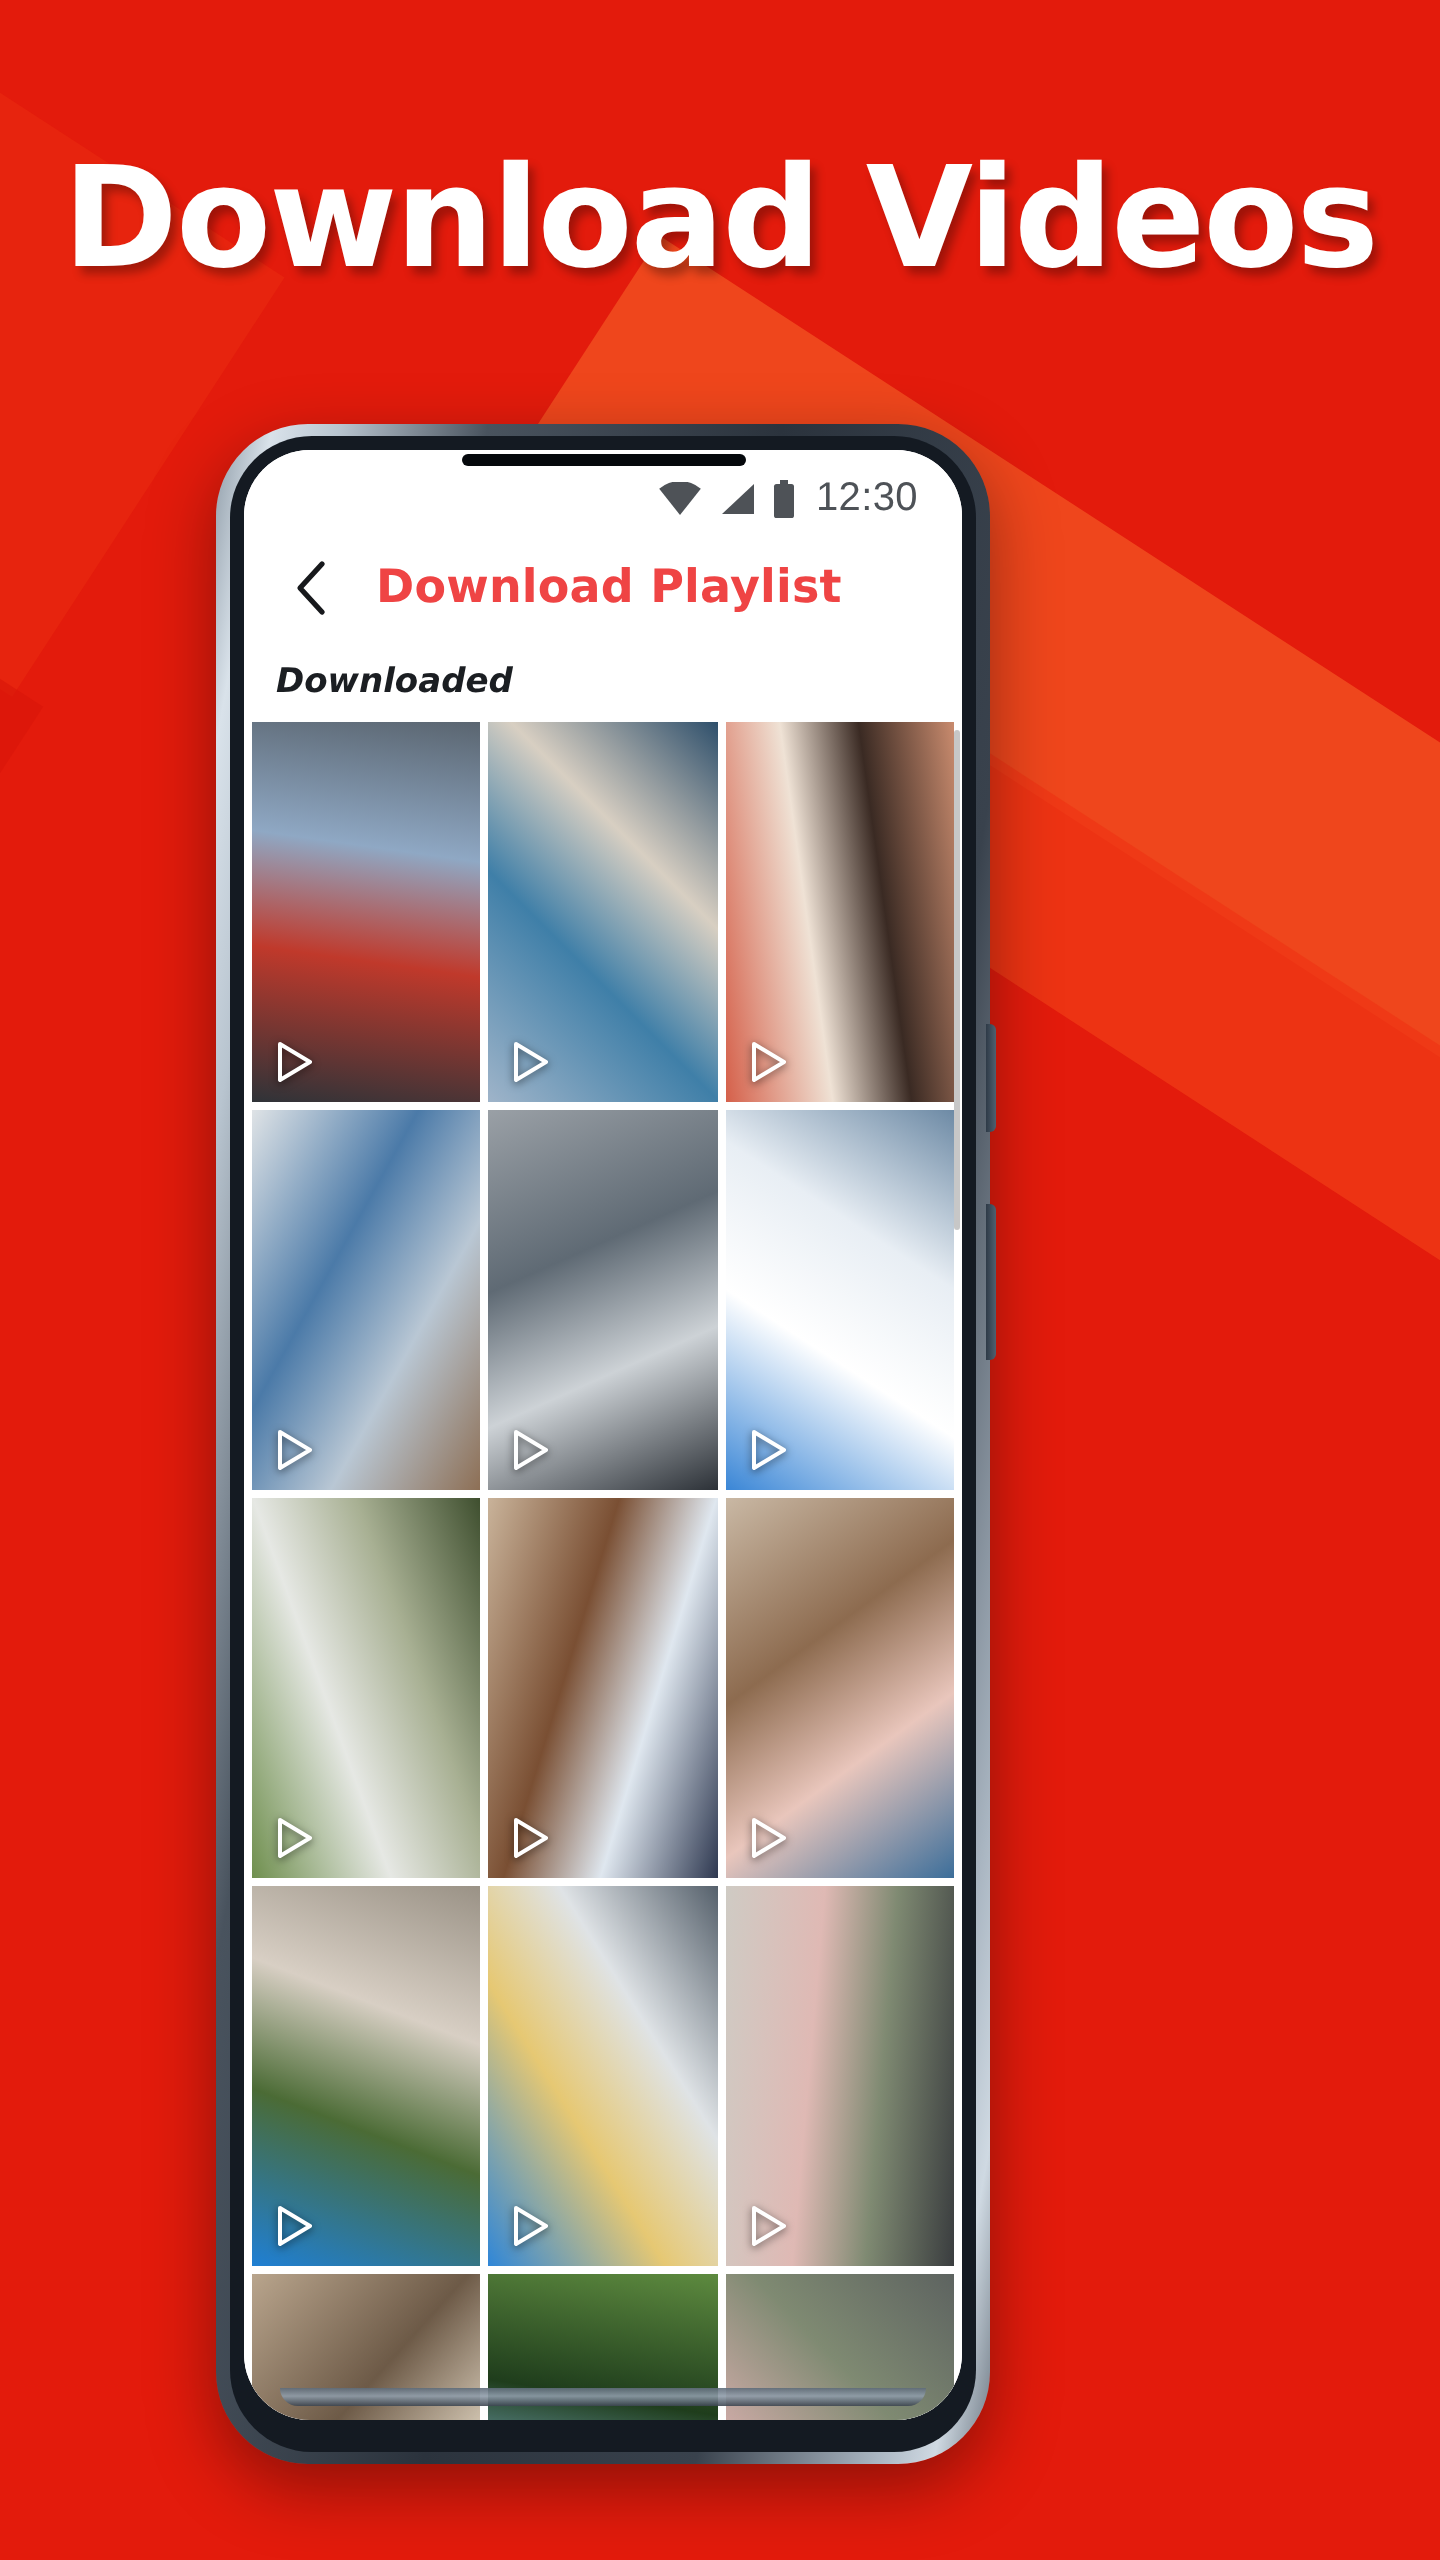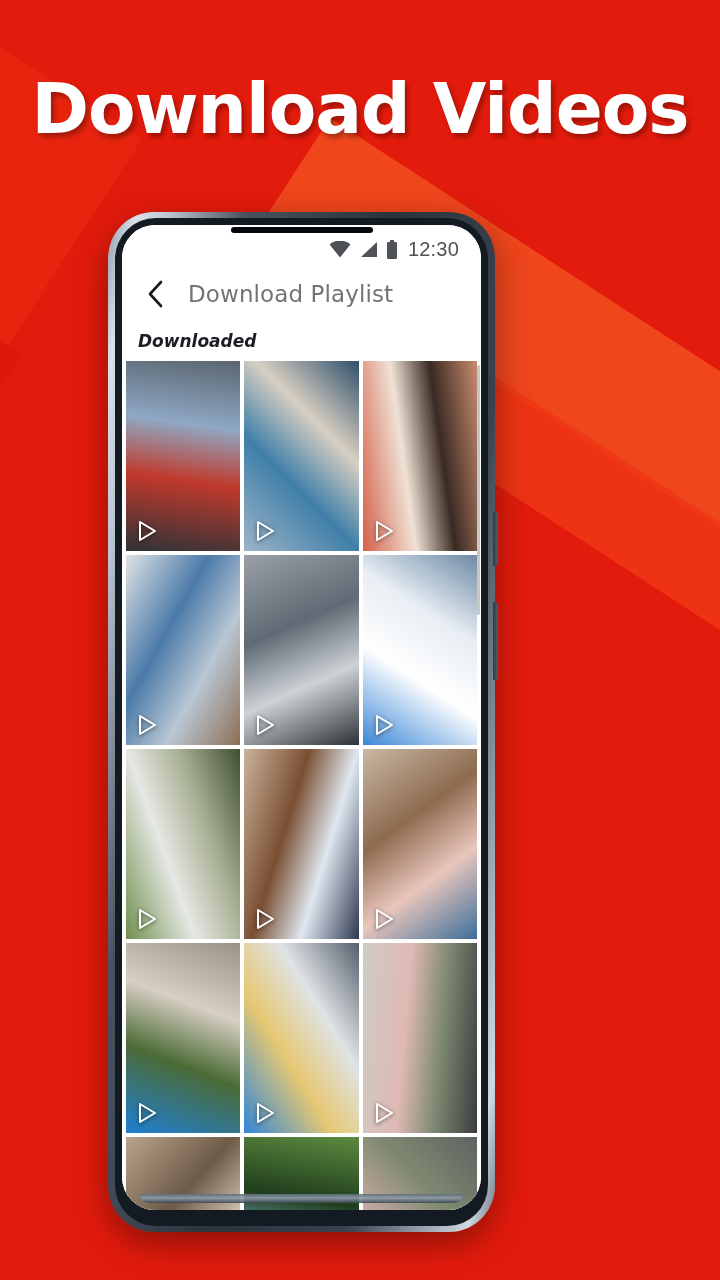--- a/index.html
+++ b/index.html
@@ -156,22 +156,22 @@
     padding:0 20px;
     gap:20px;
   }
   #back-button {
     width:26px; height:30px;
     display:flex; align-items:center; justify-content:center;
     cursor:pointer;
   }
   #app-title {
     font-size:23px;
-    font-weight:400;
-    color:#737373;
+    font-weight:700;
+    color:#ef4444;
     letter-spacing:.1px;
     font-family:"DejaVu Sans", sans-serif;
   }
 
   #section-label {
     flex:0 0 40px;
     display:flex; align-items:center;
     padding:0 16px;
     font-size:17px;
     font-weight:700;

